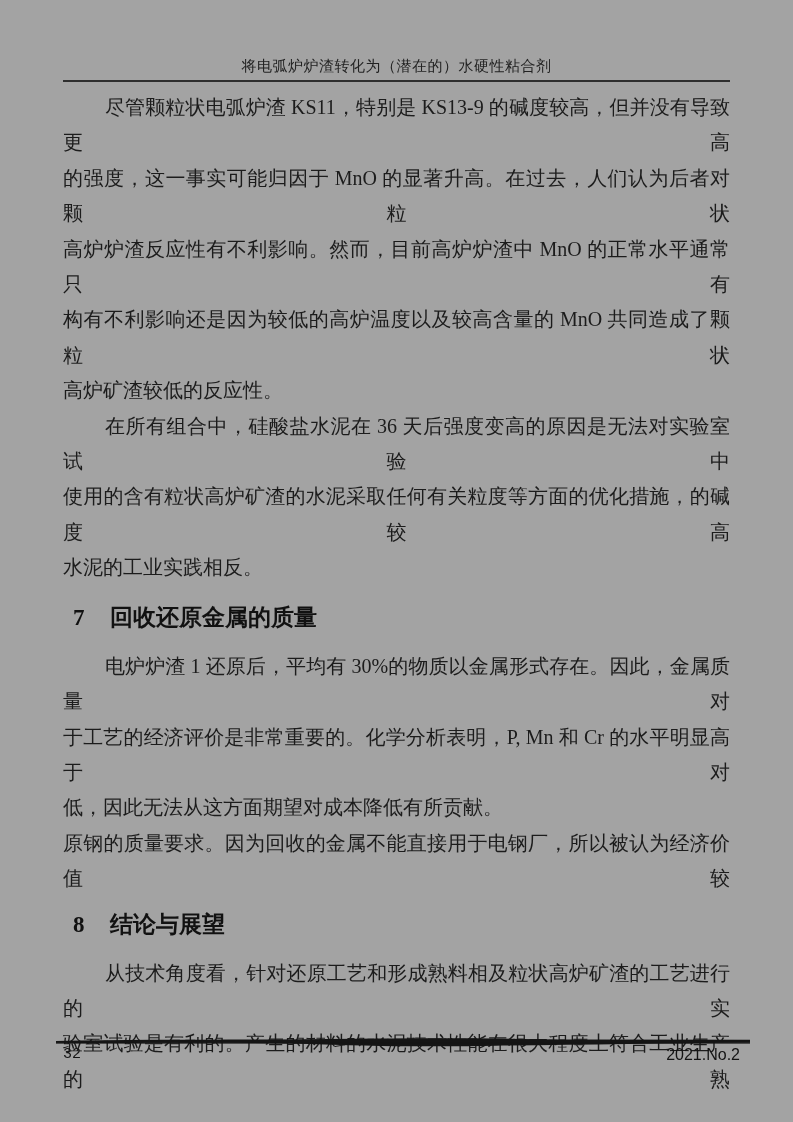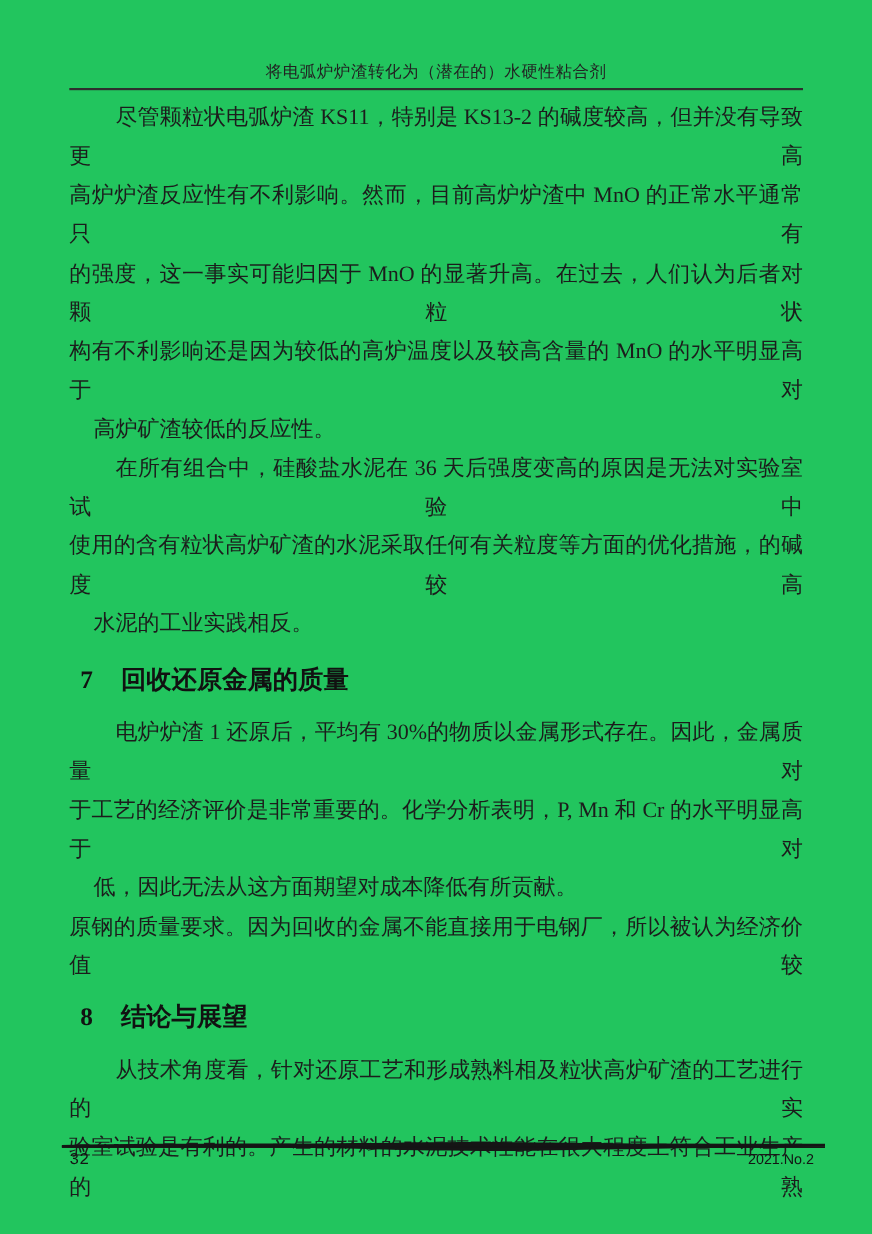--- a/index.html
+++ b/index.html
@@ -4,21 +4,21 @@
 <style>
   html, body {
     margin: 0;
     padding: 0;
     background: #ffffff;
   }
   .page {
     position: relative;
     width: 793px;
     height: 1122px;
-    background: #22c55e;
+    background: #a3a3a3;
     overflow: hidden;
     font-family: "Liberation Serif", "DejaVu Serif", serif;
     color: #1c1c1c;
   }
   
   .running-head {
     position: absolute;
     top: 57px;
     left: 63px;
     width: 667px;
@@ -38,21 +38,20 @@
     width: 667px;
     font-size: 20px;
     line-height: 35.4px;
   }
   .tline {
     text-align: justify;
     text-align-last: justify;
   }
   .tline.endline {
     text-align-last: left;
-    margin-left: 22px;
   }
   .tline.indent {
     text-indent: 42px;
   }
   .section-heading {
     margin: 10px;
     font-family: "Liberation Sans", "DejaVu Sans", sans-serif;
     font-size: 23px;
     font-weight: bold;
     line-height: 42px;
@@ -84,39 +83,39 @@
     text-align: left;
     font-family: Liberation Mono, monospace;
     font-size: 15px;
     color: #141414;
   }
   .footer-issue {
     position: absolute;
     top: 1046px;
     right: 53px;
     font-family: "Liberation Sans", "DejaVu Sans", sans-serif;
-    font-size: 13px;
+    font-size: 16px;
     color: #141414;
   }
 </style>
 </head>
 <body>
 
 <div class="page">
 
   <div class="running-head">
     <span>将电弧炉炉渣转化为（潜在的）水硬性粘合剂</span>
   </div>
 
   <div class="body-text">
 
-    <div class="tline indent">尽管颗粒状电弧炉渣 KS11，特别是 KS13-2 的碱度较高，但并没有导致更高</div>
+    <div class="tline indent">尽管颗粒状电弧炉渣 KS11，特别是 KS13-9 的碱度较高，但并没有导致更高</div>
+    <div class="tline">的强度，这一事实可能归因于 MnO 的显著升高。在过去，人们认为后者对颗粒状</div>
     <div class="tline">高炉炉渣反应性有不利影响。然而，目前高炉炉渣中 MnO 的正常水平通常只有</div>
-    <div class="tline">的强度，这一事实可能归因于 MnO 的显著升高。在过去，人们认为后者对颗粒状</div>
-    <div class="tline">构有不利影响还是因为较低的高炉温度以及较高含量的 MnO 的水平明显高于对</div>
+    <div class="tline">构有不利影响还是因为较低的高炉温度以及较高含量的 MnO 共同造成了颗粒状</div>
     <div class="tline endline">高炉矿渣较低的反应性。</div>
 
     <div class="tline indent">在所有组合中，硅酸盐水泥在 36 天后强度变高的原因是无法对实验室试验中</div>
     <div class="tline">使用的含有粒状高炉矿渣的水泥采取任何有关粒度等方面的优化措施，的碱度较高</div>
     <div class="tline endline">水泥的工业实践相反。</div>
 
     <h2 class="section-heading"><span class="h-num">7</span><span>回收还原金属的质量</span></h2>
 
     <div class="tline indent">电炉炉渣 1 还原后，平均有 30%的物质以金属形式存在。因此，金属质量对</div>
     <div class="tline">于工艺的经济评价是非常重要的。化学分析表明，P, Mn 和 Cr 的水平明显高于对</div>

